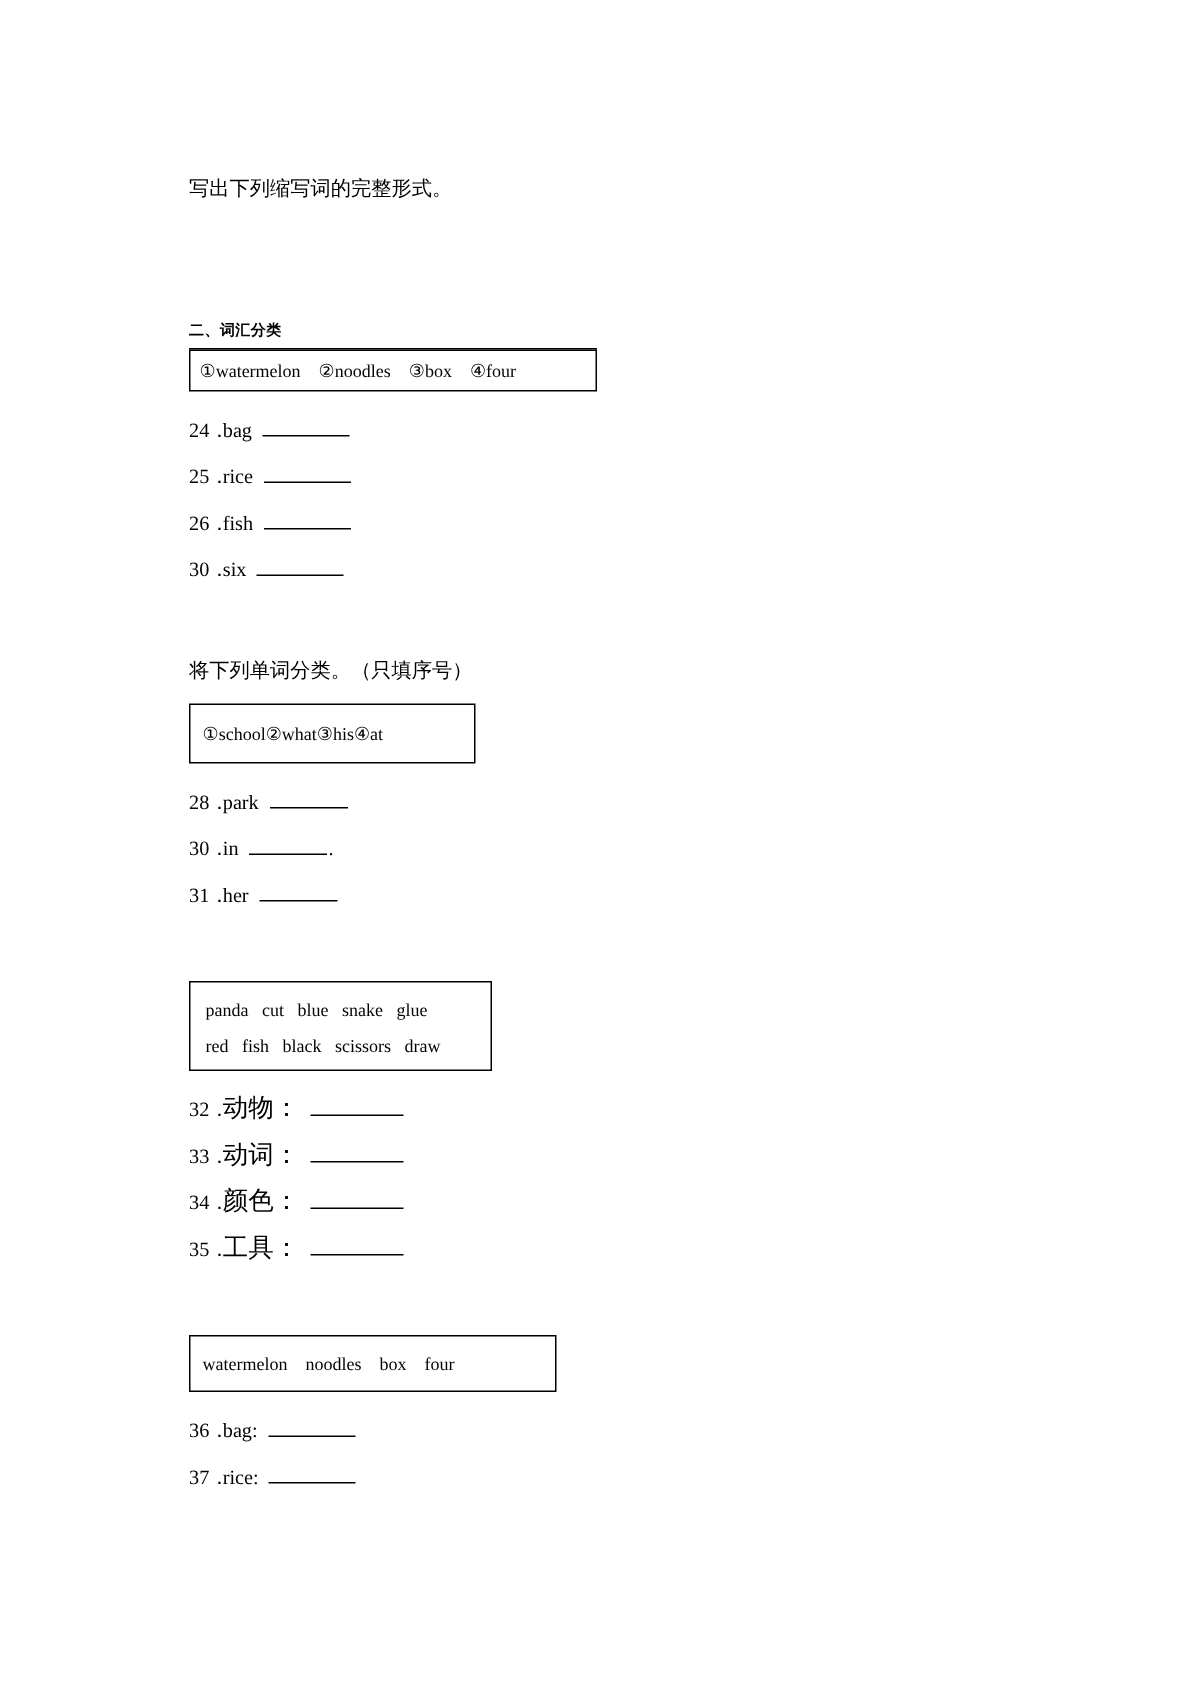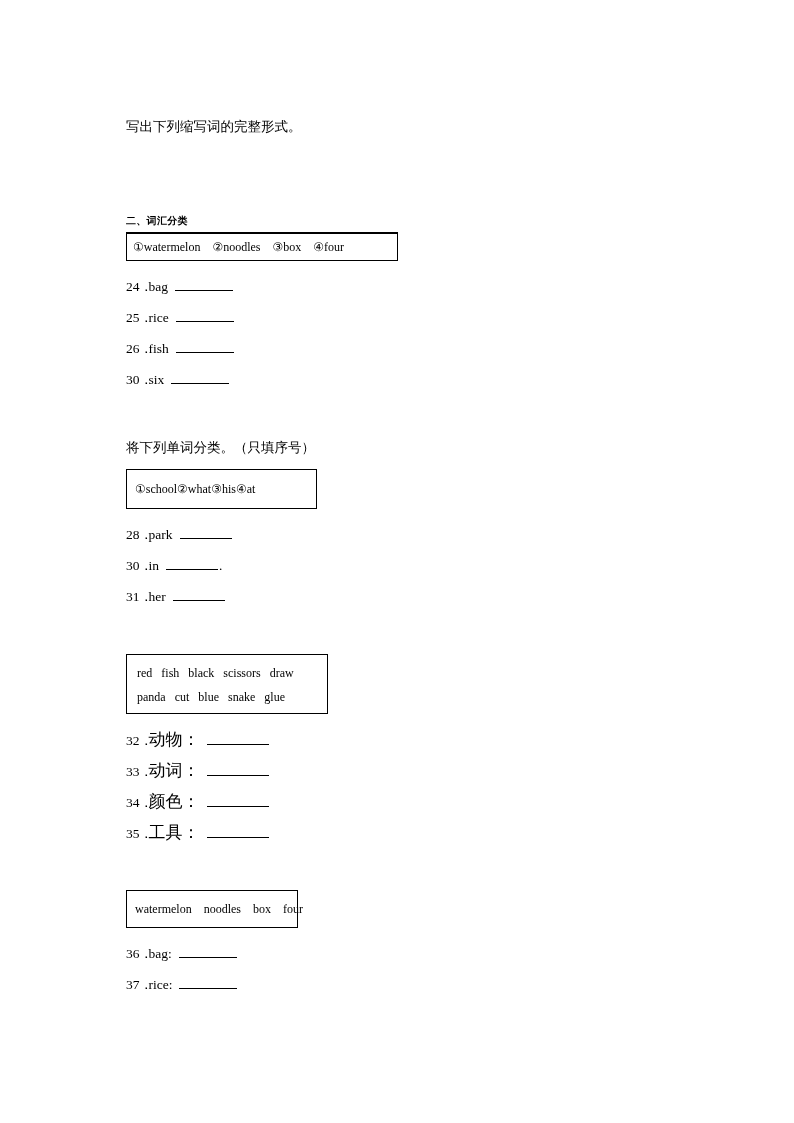--- a/index.html
+++ b/index.html
@@ -78,21 +78,21 @@
     height: 40px;
     padding: 0 8px;
   }
   .wordbox-3 {
     width: 202px;
     height: 60px;
     padding: 6px 10px;
     display: block;
   }
   .wordbox-4 {
-    width: 172px;
+    width: 245px;
     height: 38px;
     padding: 0 8px;
   }
   .wb-row {
     line-height: 24px;
     white-space: nowrap;
   }
   .wb-inline {
     white-space: nowrap;
   }
@@ -202,22 +202,22 @@
         <span class="qnum">30</span><span class="qdot">．</span><span class="qtext">in</span><span class="blank blank-60"></span><span class="tail">.</span>
       </div>
       <div class="qitem">
         <span class="qnum">31</span><span class="qdot">．</span><span class="qtext">her</span><span class="blank blank-60"></span>
       </div>
     </div>
 
     <div class="gap-md"></div>
 
     <div class="wordbox wordbox-3">
+      <div class="wb-row"><span>panda</span><span class="sp-3"></span><span>cut</span><span class="sp-3"></span><span>blue</span><span class="sp-3"></span><span>snake</span><span class="sp-3"></span><span>glue</span></div>
       <div class="wb-row"><span>red</span><span class="sp-3"></span><span>fish</span><span class="sp-3"></span><span>black</span><span class="sp-3"></span><span>scissors</span><span class="sp-3"></span><span>draw</span></div>
-      <div class="wb-row"><span>panda</span><span class="sp-3"></span><span>cut</span><span class="sp-3"></span><span>blue</span><span class="sp-3"></span><span>snake</span><span class="sp-3"></span><span>glue</span></div>
     </div>
 
     <div class="gap-box"></div>
 
     <div>
       <div class="qitem">
         <span class="qnum">32</span><span class="qdot">．</span><span class="qtext-cn">动物：</span><span class="blank blank-70"></span>
       </div>
       <div class="qitem">
         <span class="qnum">33</span><span class="qdot">．</span><span class="qtext-cn">动词：</span><span class="blank blank-70"></span>

